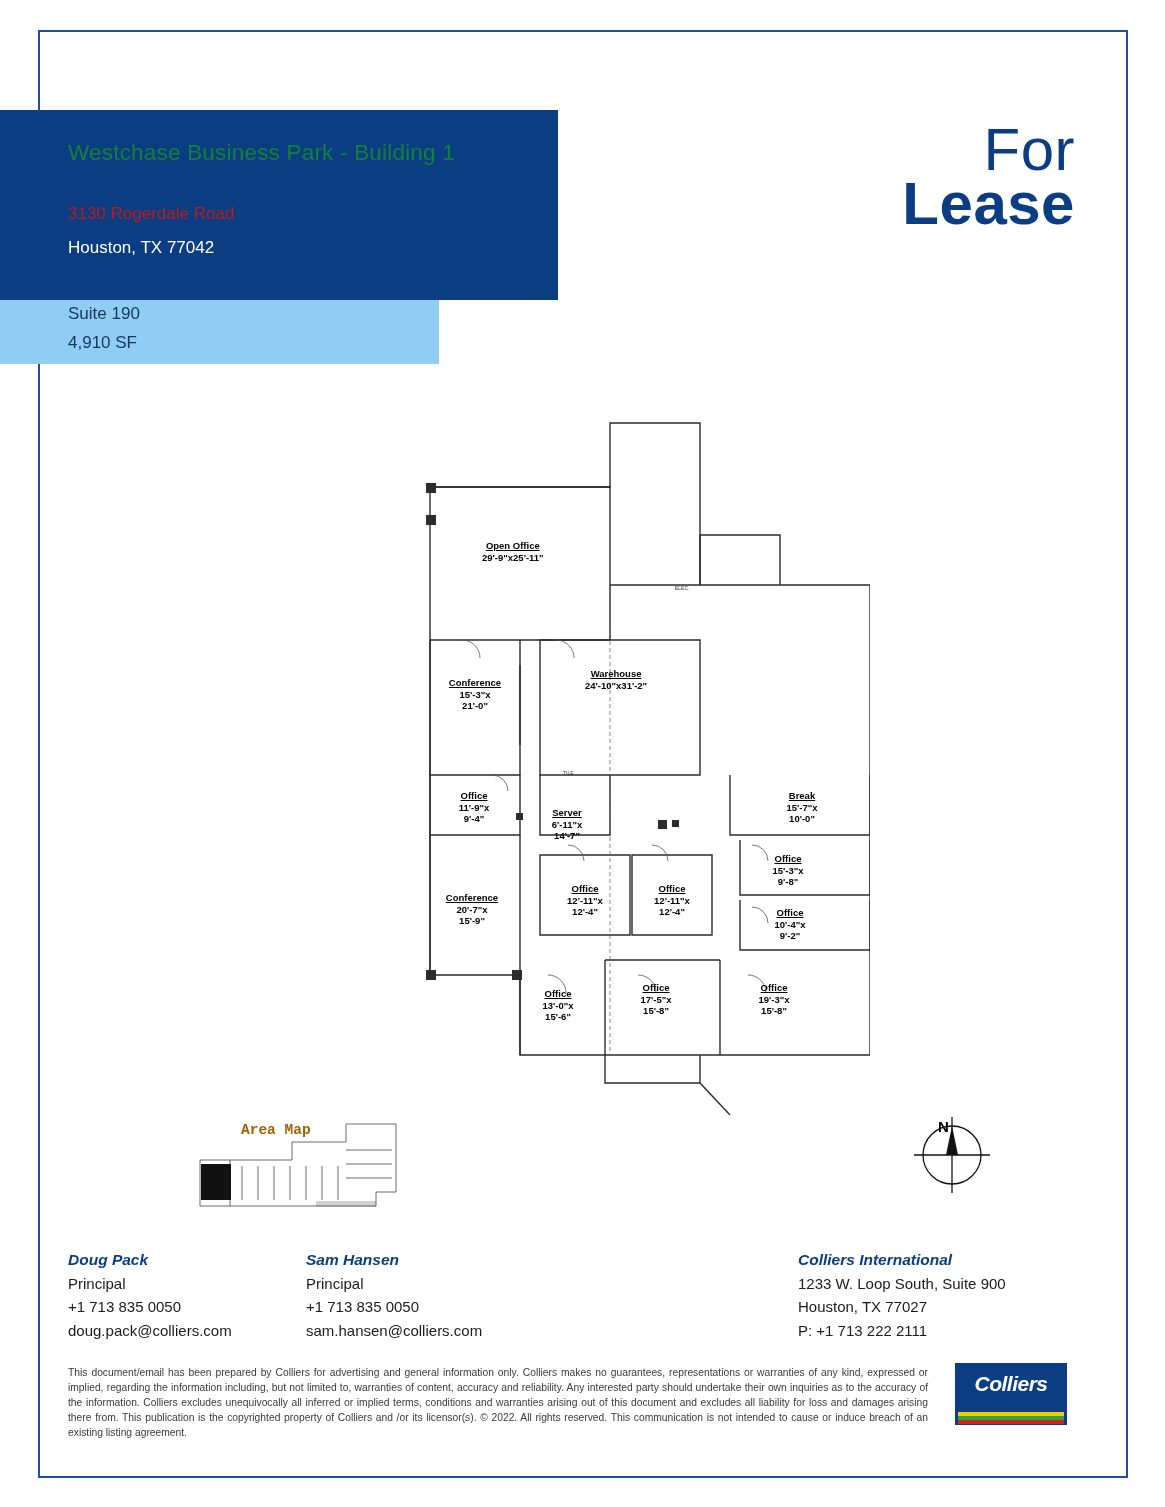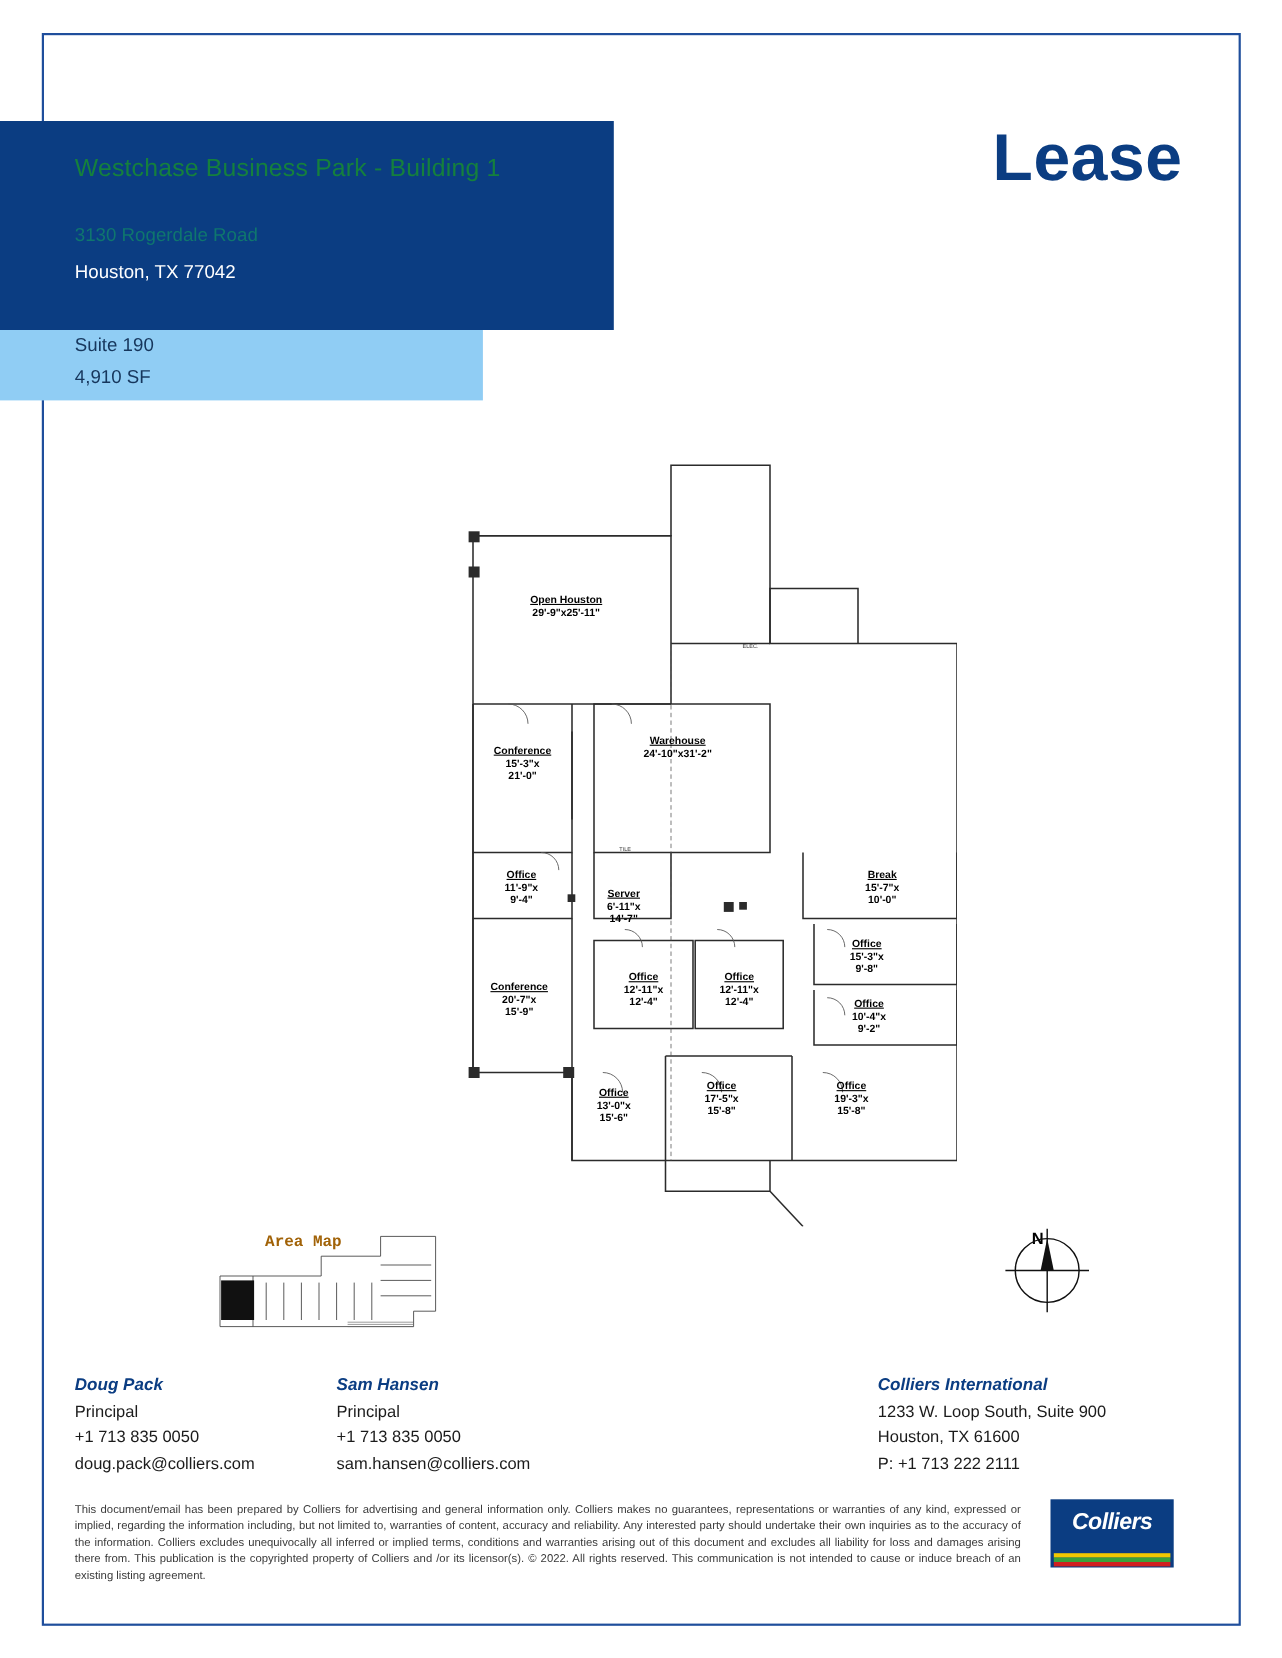--- a/index.html
+++ b/index.html
@@ -41,21 +41,21 @@
     font-size: 22.5px;
     color: #15803d;
     letter-spacing: 0.2px;
     font-weight: 400;
   }
   .header-addr1 {
     position: absolute;
     left: 68px;
     top: 204px;
     font-size: 17px;
-    color: #0f766e;
+    color: #b91c1c;
     font-weight: 400;
   }
   .header-addr2 {
     position: absolute;
     left: 68px;
     top: 238px;
     font-size: 17px;
     color: #ffffff;
     font-weight: 400;
   }
@@ -230,20 +230,21 @@
 <div class="header-block"></div>
 <div class="header-title">Westchase Business Park - Building 1</div>
 <div class="header-addr1">3130 Rogerdale Road</div>
 <div class="header-addr2">Houston, TX 77042</div>
 
 <div class="suite-block"></div>
 <div class="suite-line1">Suite 190</div>
 <div class="suite-line2">4,910 SF</div>
 
 <div class="for-lease">
+  <div class="l1">For</div>
   <div class="l2">Lease</div>
 </div>
 
 <div id="floorplan">
   <svg width="470" height="700" viewBox="0 0 470 700">
     <g fill="none" stroke="#2b2b2b" stroke-width="1.4">
 
       <path d="M30 72 L30 560 L120 560 L120 640 L470 640 L470 170 L300 170 L300 8 L210 8 L210 72 Z"></path>
 
       <path d="M30 72 L210 72 L210 225"></path>
@@ -298,21 +299,21 @@
       <rect x="26" y="100" width="10" height="10"></rect>
       <rect x="26" y="555" width="10" height="10"></rect>
       <rect x="112" y="555" width="10" height="10"></rect>
       <rect x="116" y="398" width="7" height="7"></rect>
       <rect x="258" y="405" width="9" height="9"></rect>
       <rect x="272" y="405" width="7" height="7"></rect>
     </g>
   </svg>
 
   <div class="room-label" style="left:82px;top:125px;">
-    <span class="rl-name">Open Houston</span>
+    <span class="rl-name">Open Office</span>
     <span class="rl-dim">29'-9"x25'-11"</span>
   </div>
   <div class="room-label" style="left:35px;top:262px;width:80px;">
     <span class="rl-name">Conference</span>
     <span class="rl-dim">15'-3"x</span>
     <span class="rl-dim">21'-0"</span>
   </div>
   <div class="room-label" style="left:185px;top:253px;">
     <span class="rl-name">Warehouse</span>
     <span class="rl-dim">24'-10"x31'-2"</span>
@@ -412,21 +413,21 @@
 </div>
 <div class="contact contact-2">
   <div class="name">Sam Hansen</div>
   <div>Principal</div>
   <div>+1 713 835 0050</div>
   <div>sam.hansen@colliers.com</div>
 </div>
 <div class="contact contact-3">
   <div class="name">Colliers International</div>
   <div>1233 W. Loop South, Suite 900</div>
-  <div>Houston, TX 61600</div>
+  <div>Houston, TX 77027</div>
   <div>P: +1 713 222 2111</div>
 </div>
 
 <div class="disclaimer">This document/email has been prepared by Colliers for advertising and general information only. Colliers makes no guarantees, representations or warranties of any kind, expressed or implied, regarding the information including, but not limited to, warranties of content, accuracy and reliability. Any interested party should undertake their own inquiries as to the accuracy of the information. Colliers excludes unequivocally all inferred or implied terms, conditions and warranties arising out of this document and excludes all liability for loss and damages arising there from. This publication is the copyrighted property of Colliers and /or its licensor(s). © 2022. All rights reserved. This communication is not intended to cause or induce breach of an existing listing agreement.</div>
 
 <div class="logo"></div>
 <div class="logo-text">Colliers</div>
 <div class="logo-bar y"></div>
 <div class="logo-bar g"></div>
 <div class="logo-bar r"></div>

